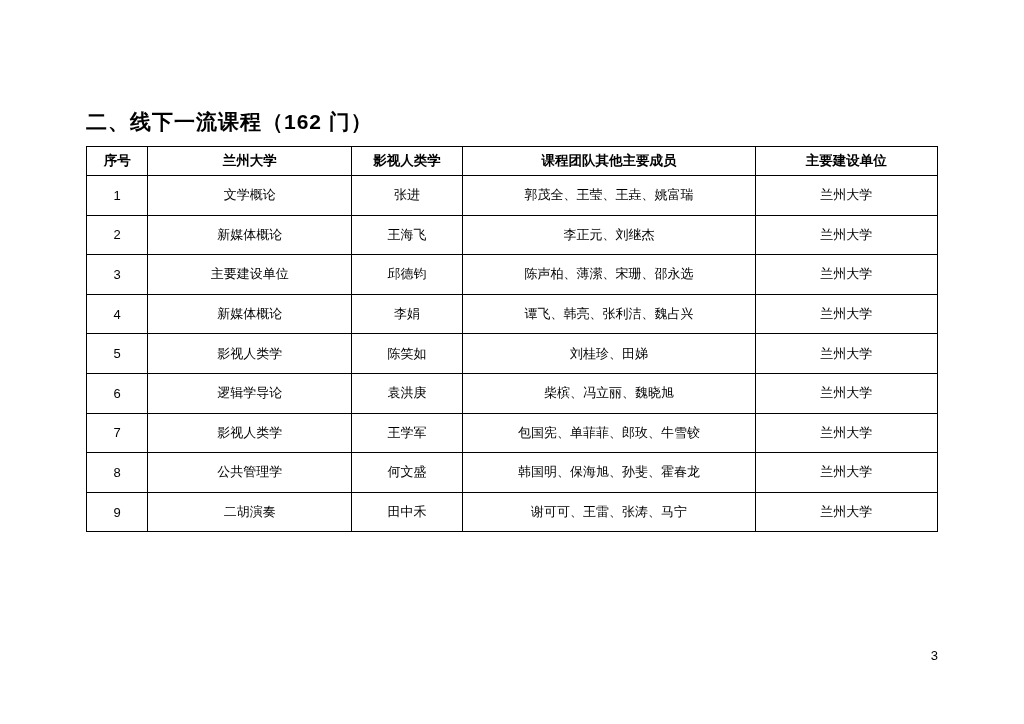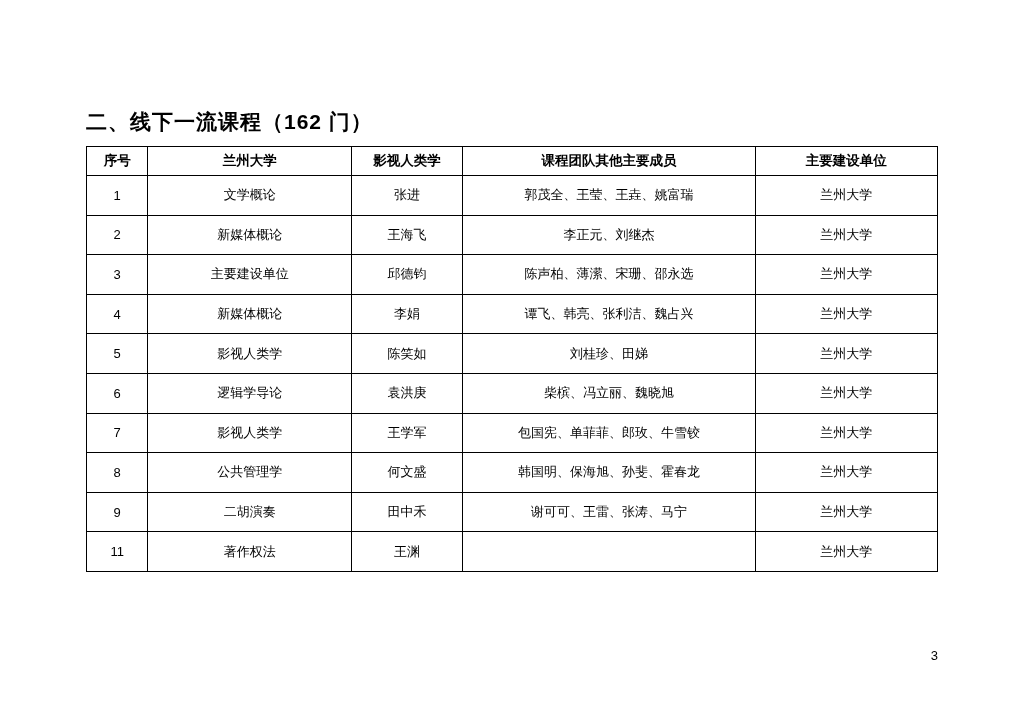--- a/index.html
+++ b/index.html
@@ -155,25 +155,18 @@
         <td>韩国明、保海旭、孙斐、霍春龙</td>
         <td>兰州大学</td>
       </tr>
       <tr>
         <td class="num">9</td>
         <td>二胡演奏</td>
         <td>田中禾</td>
         <td>谢可可、王雷、张涛、马宁</td>
         <td>兰州大学</td>
       </tr>
-      <tr>
-        <td class="num">11</td>
-        <td>著作权法</td>
-        <td>王渊</td>
-        <td></td>
-        <td>兰州大学</td>
-      </tr>
     </tbody>
   </table>
 
   <div class="page-number">3</div>
 
 </div>
 
 </body></html>

